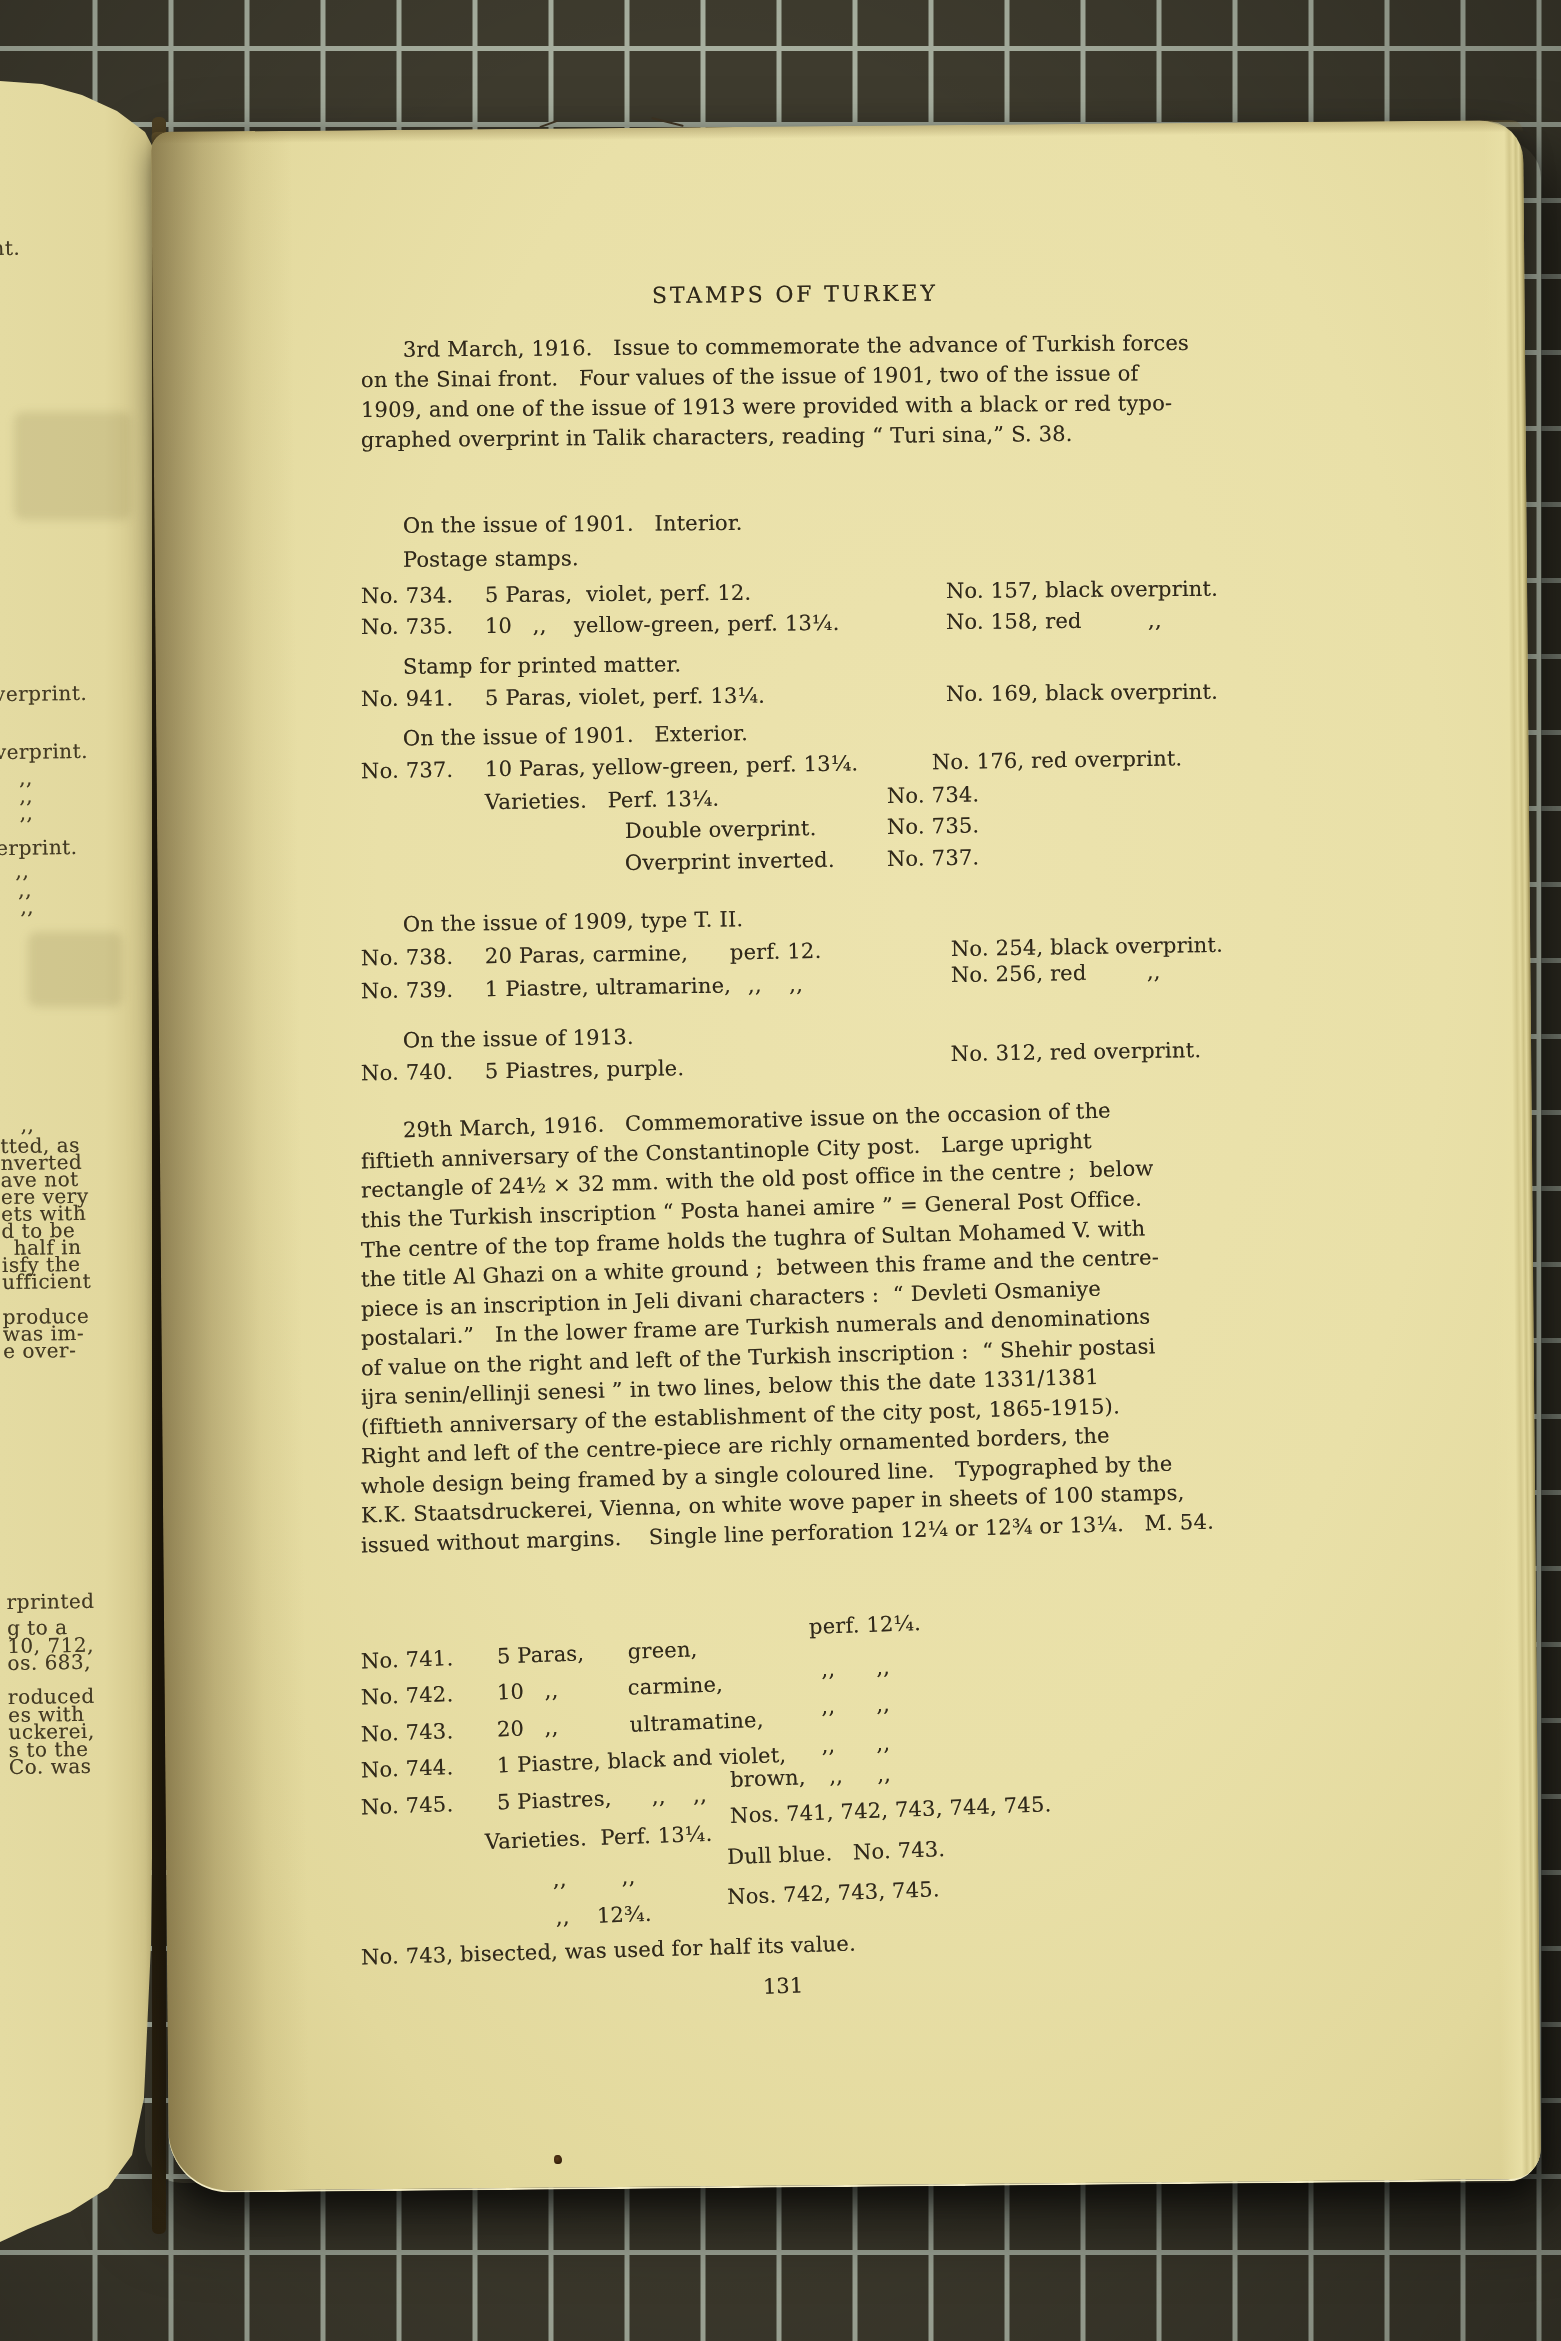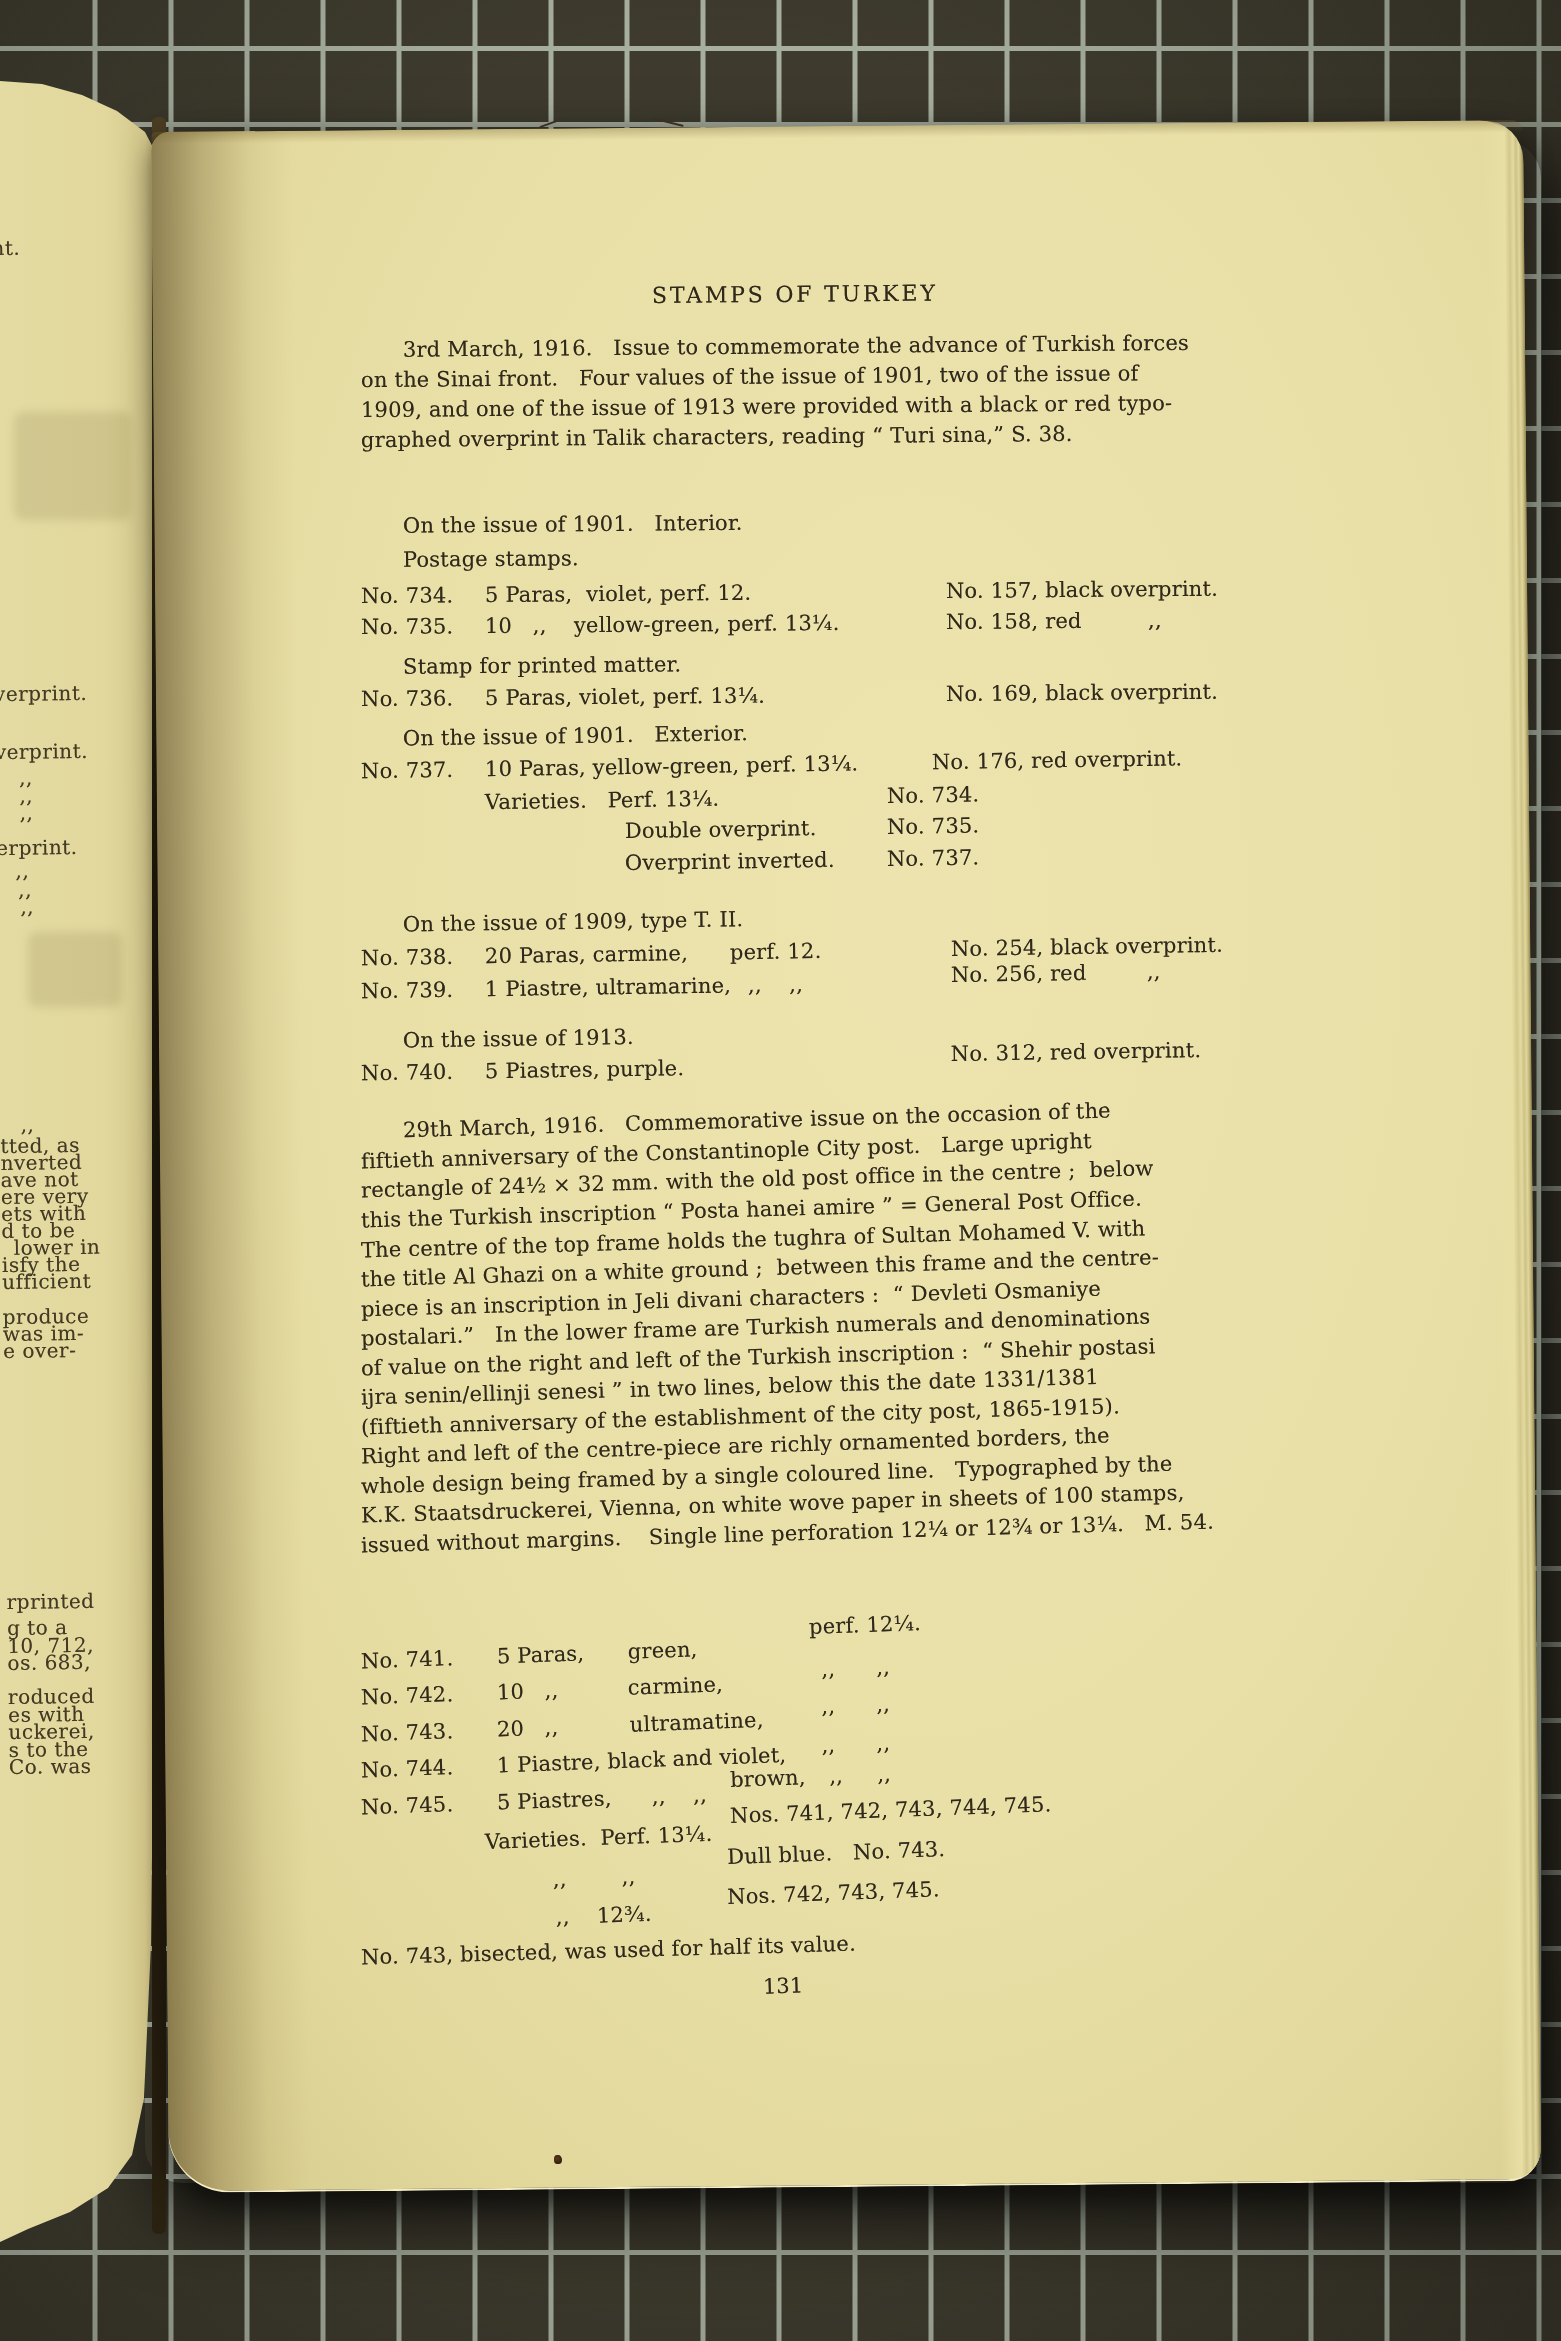--- a/index.html
+++ b/index.html
@@ -98,21 +98,21 @@
       <span class="fragment" style="left: 19px; top: 860px;">,,</span>
       <span class="fragment" style="left: 21.5px; top: 879px;">,,</span>
       <span class="fragment" style="left: 23.4px; top: 896px;">,,</span>
       <span class="fragment" style="left: 20.6px; top: 1114px;">,,</span>
       <span class="fragment" style="left: 0px; top: 1135px;">tted, as</span>
       <span class="fragment" style="left: 0px; top: 1152px;">nverted</span>
       <span class="fragment" style="left: 0px; top: 1169px;">ave not</span>
       <span class="fragment" style="left: 0px; top: 1186px;">ere very</span>
       <span class="fragment" style="left: 0px; top: 1203px;">ets with</span>
       <span class="fragment" style="left: 0px; top: 1220px;">d to be</span>
-      <span class="fragment" style="left: 12px; top: 1237px;">lower in</span>
+      <span class="fragment" style="left: 12px; top: 1237px;">half in</span>
       <span class="fragment" style="left: 0px; top: 1254px;">isfy the</span>
       <span class="fragment" style="left: 0px; top: 1271px;">ufficient</span>
       <span class="fragment" style="left: 0px; top: 1306px;">produce</span>
       <span class="fragment" style="left: 0px; top: 1323px;">was im-</span>
       <span class="fragment" style="left: 0px; top: 1340px;">e over-</span>
       <span class="fragment" style="left: 0px; top: 1591px;">rprinted</span>
       <span class="fragment" style="left: 0px; top: 1617px;">g to a</span>
       <span class="fragment" style="left: 0px; top: 1635px;">10, 712,</span>
       <span class="fragment" style="left: 0px; top: 1652px;">os. 683,</span>
       <span class="fragment" style="left: 0px; top: 1686px;">roduced</span>
@@ -159,21 +159,21 @@
       <div class="line tilt-a" style="top: 615px;">
         <span class="seg" style="left: 361px;">No. 735.</span>
         <span class="seg" style="left: 485px;">10   ,,    yellow-green, perf. 13¼.</span>
         <span class="seg" style="left: 946px;">No. 158, red</span>
         <span class="seg" style="left: 1148px;">,,</span>
       </div>
       <div class="line tilt-a" style="top: 655px;">
         <span class="seg" style="left: 403px;">Stamp for printed matter.</span>
       </div>
       <div class="line tilt-a" style="top: 687px;">
-        <span class="seg" style="left: 361px;">No. 736.</span>
+        <span class="seg" style="left: 361px;">No. 941.</span>
         <span class="seg" style="left: 485px;">5 Paras, violet, perf. 13¼.</span>
         <span class="seg" style="left: 946px;">No. 169, black overprint.</span>
       </div>
       <div class="line tilt-b" style="top: 727px;">
         <span class="seg" style="left: 403px;">On the issue of 1901.   Exterior.</span>
       </div>
       <div class="line tilt-b" style="top: 759px;">
         <span class="seg" style="left: 361px;">No. 737.</span>
         <span class="seg" style="left: 485px;">10 Paras, yellow-green, perf. 13¼.</span>
         <span class="seg" style="left: 932px;">No. 176, red overprint.</span>

